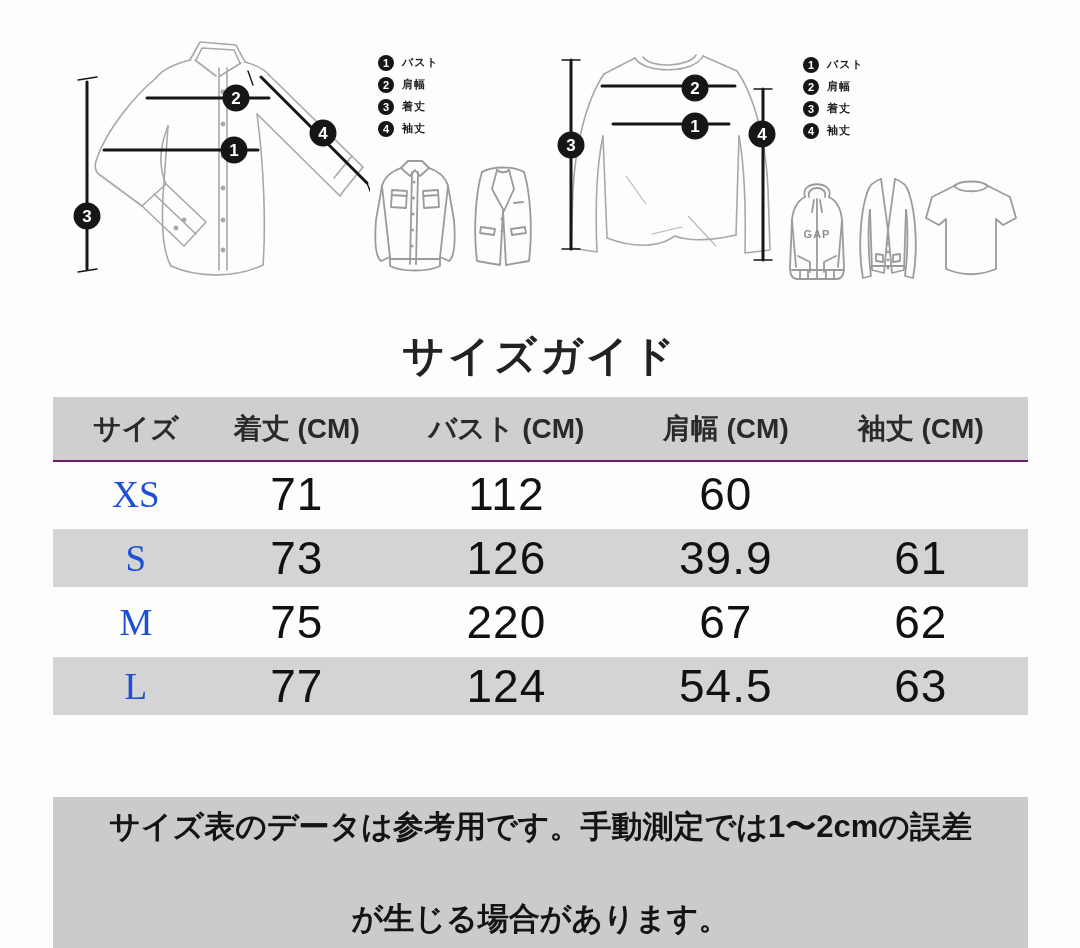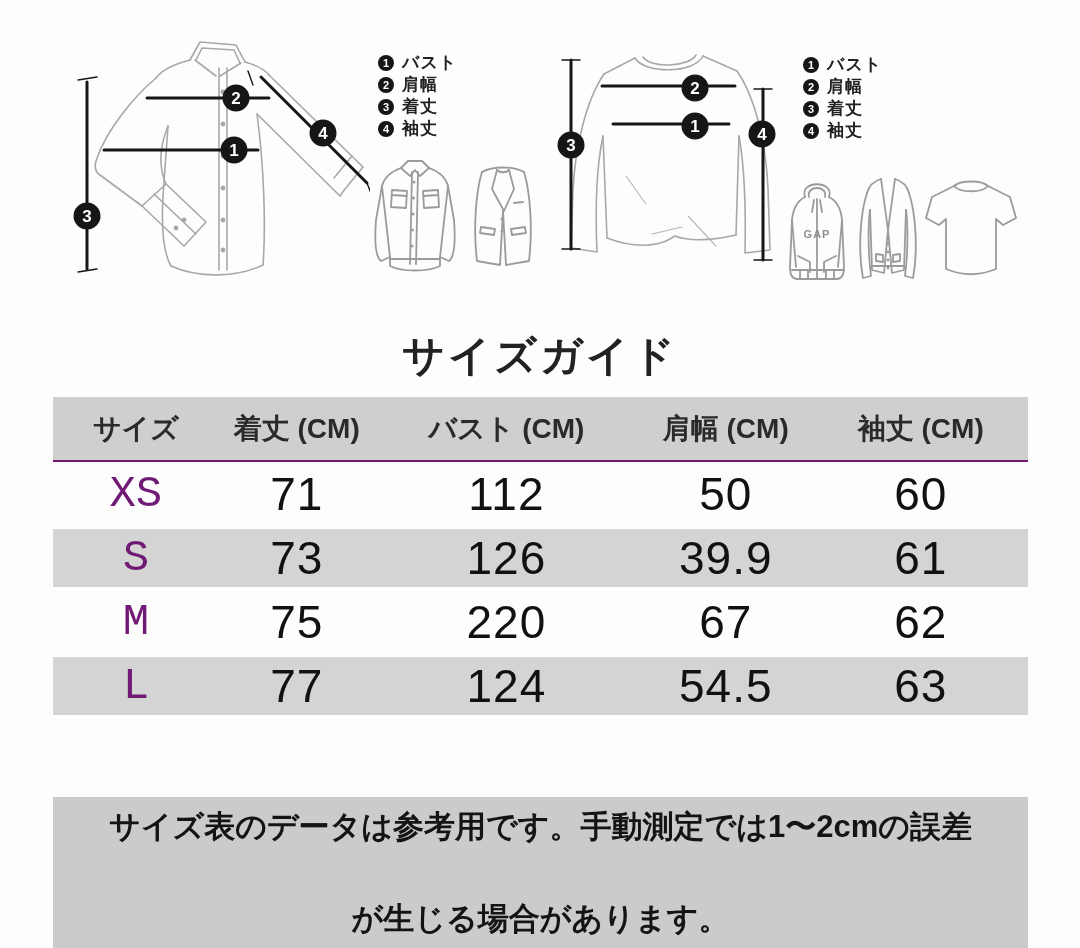--- a/index.html
+++ b/index.html
@@ -18,34 +18,34 @@
   .icon{position:absolute;}
   .icon-stroke{stroke:#9b9b9b;fill:none;stroke-width:1.8;stroke-linecap:round;stroke-linejoin:round;}
   .icon-dot{fill:#9b9b9b;}
   .hoodie-logo{fill:#8f8f8f;font-family:"Liberation Sans",sans-serif;font-size:11px;font-weight:bold;text-anchor:middle;letter-spacing:1px;}
   .legend{position:absolute;display:flex;flex-direction:column;gap:5px;}
   .legend-row{display:flex;align-items:center;gap:8px;height:17px;}
   .legend-badge{
     width:16px;height:16px;border-radius:50%;background:var(--marker-bg,#161616);color:#fff;
     font-size:11px;font-weight:bold;display:inline-flex;align-items:center;justify-content:center;flex:0 0 16px;
   }
-  .legend-label{font-size:17px;font-weight:bold;color:#222;letter-spacing:1px;}
+  .legend-label{font-size:11px;font-weight:bold;color:#222;letter-spacing:1px;}
   
   .page-title{
     position:absolute;top:328px;left:0;width:100%;text-align:center;
     font-size:42px;font-weight:bold;color:#222;letter-spacing:3px;margin:0;
   }
   
   .size-table{position:absolute;left:53px;top:397px;width:975px;}
   .trow{display:grid;grid-template-columns:17% 16% 27% 18% 22%;height:64px;align-items:center;box-sizing:border-box;}
   .thead{background:var(--header-bg,#cfcfcf);height:65px;border-bottom:2px solid #701a75;}
   .thead .tcell{font-size:28px;font-weight:bold;color:#2a2a2a;}
   .trow.alt{background:var(--row-alt-bg,#d4d4d4);border-top:3px solid #fff;border-bottom:3px solid #fff;}
   .tcell{text-align:center;white-space:nowrap;}
-  .size-cell{font-family:Liberation Mono, monospace;font-size:44px;color:#701a75;}
+  .size-cell{font-family:Liberation Serif, serif;font-size:37px;color:#1d4ed8;}
   .num-cell{font-size:46px;color:#111;letter-spacing:1px;}
   
   .note{
     position:absolute;left:53px;top:797px;width:975px;height:151px;background:var(--note-bg,#cbcbcb);
     display:flex;flex-direction:column;align-items:center;justify-content:center;gap:44px;
   }
   .note-line{font-size:31px;font-weight:bold;color:#141414;line-height:48px;margin:0;text-align:center;}
 </style>
 </head>
 <body>
@@ -250,21 +250,20 @@
       <div class="tcell">サイズ</div>
       <div class="tcell">着丈 (CM)</div>
       <div class="tcell">バスト (CM)</div>
       <div class="tcell">肩幅 (CM)</div>
       <div class="tcell">袖丈 (CM)</div>
     </div>
     <div class="trow">
       <div class="tcell size-cell">XS</div>
       <div class="tcell num-cell">71</div>
       <div class="tcell num-cell">112</div>
-      <div class="tcell num-cell">50</div>
       <div class="tcell num-cell">60</div>
     </div>
     <div class="trow alt">
       <div class="tcell size-cell">S</div>
       <div class="tcell num-cell">73</div>
       <div class="tcell num-cell">126</div>
       <div class="tcell num-cell">39.9</div>
       <div class="tcell num-cell">61</div>
     </div>
     <div class="trow">

